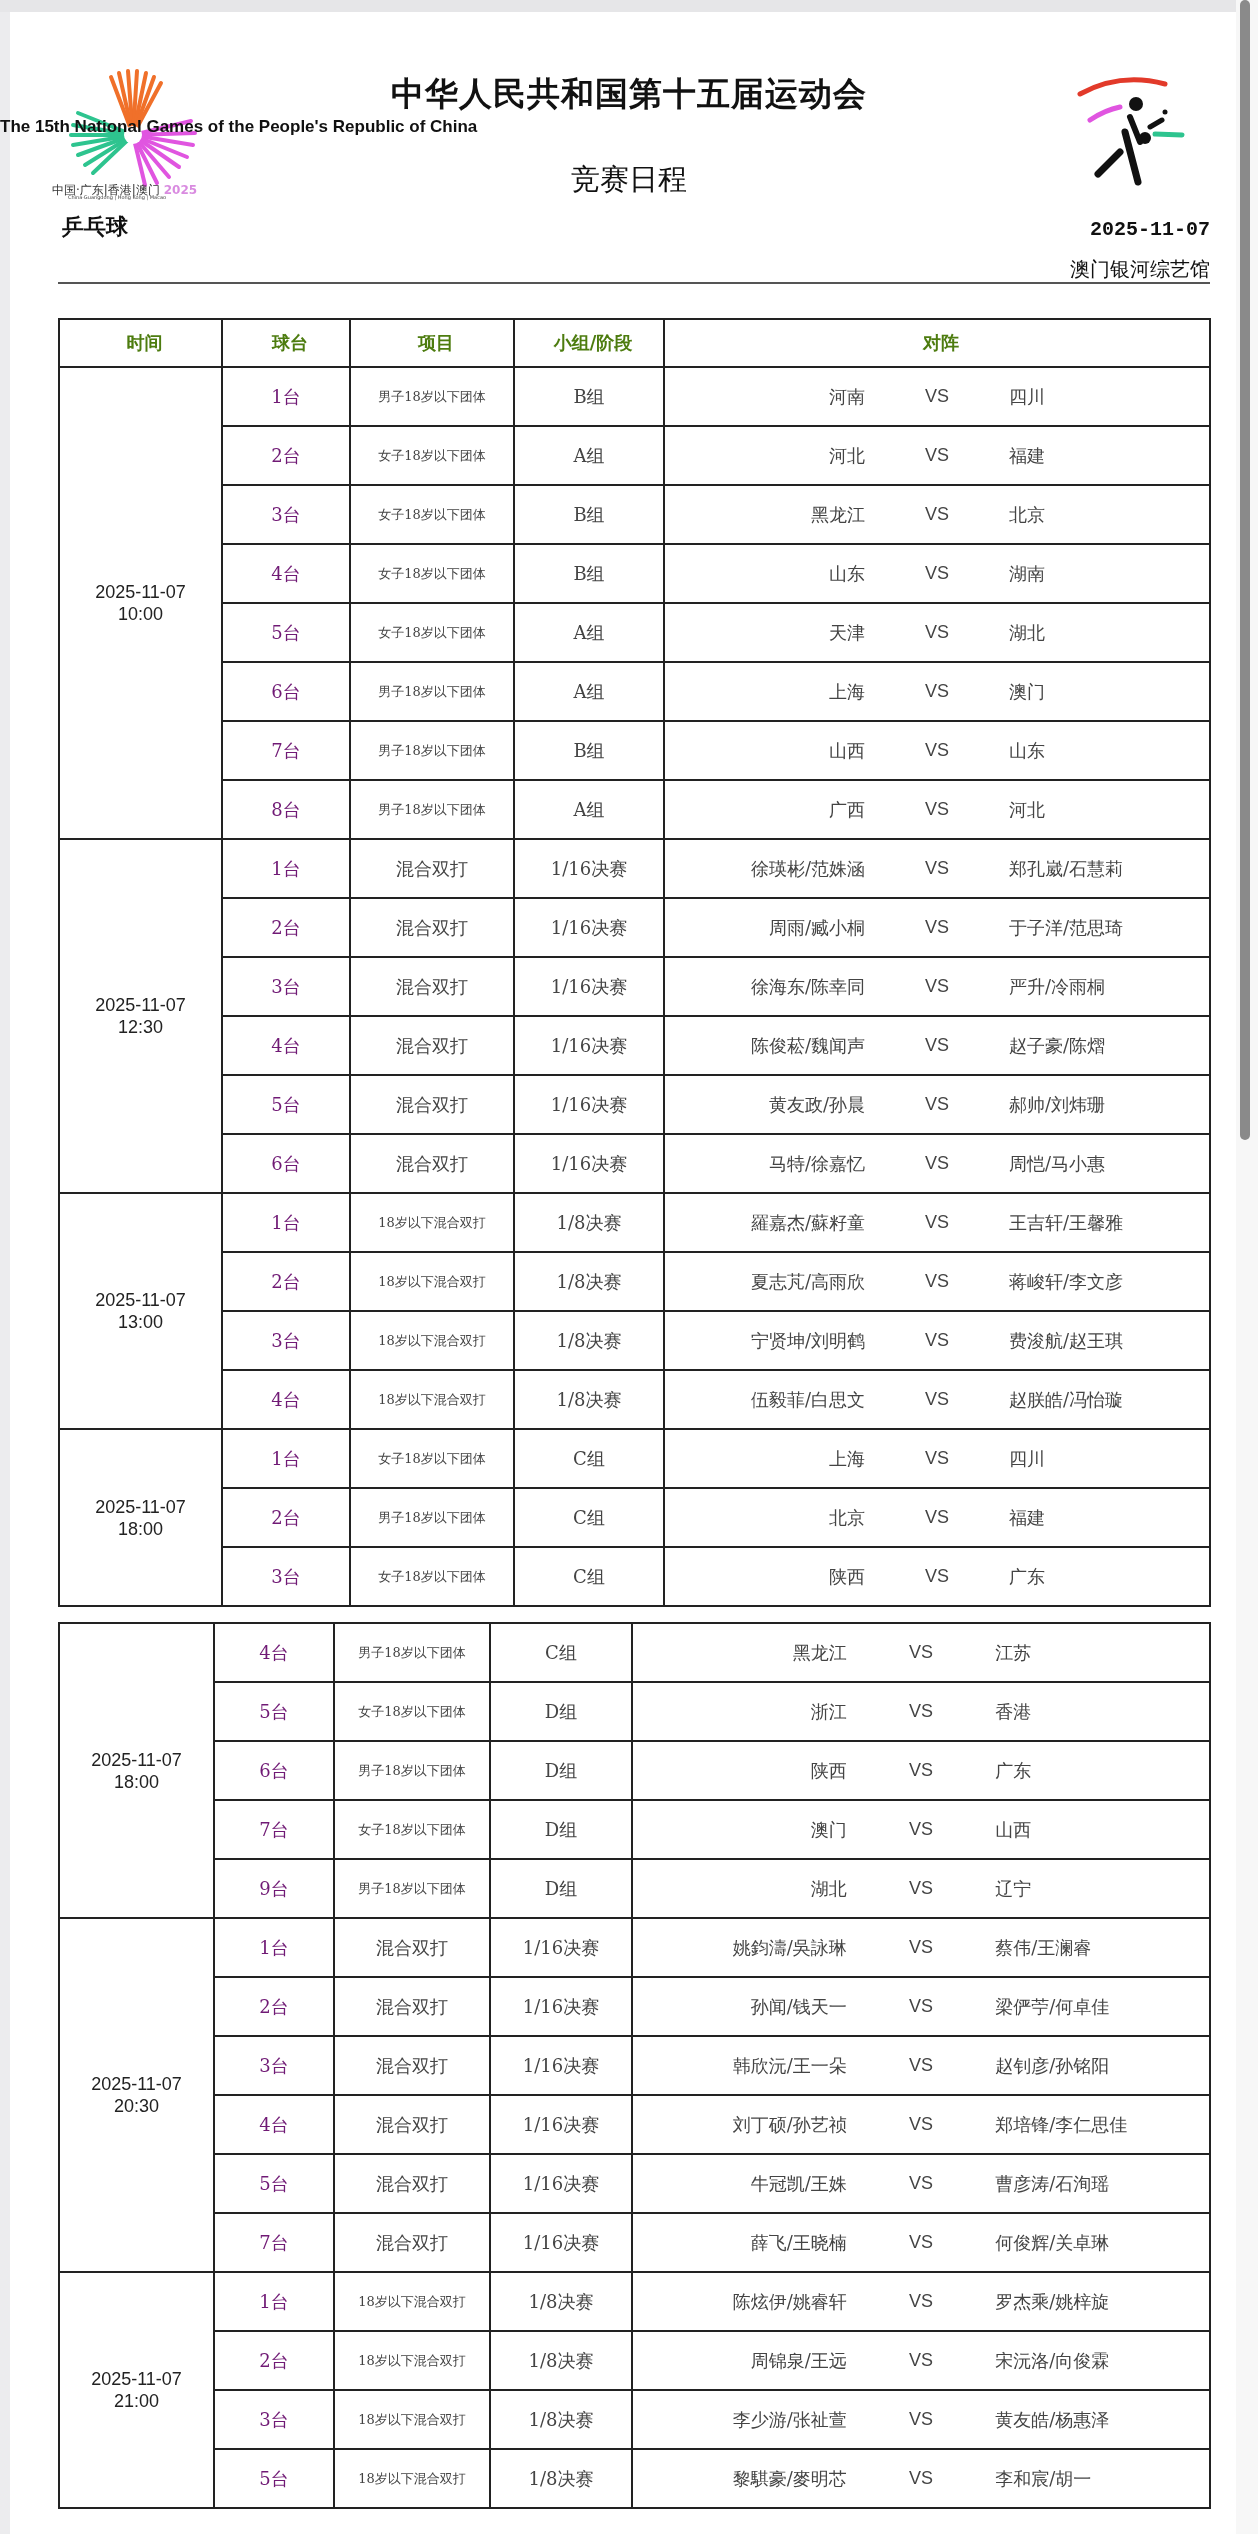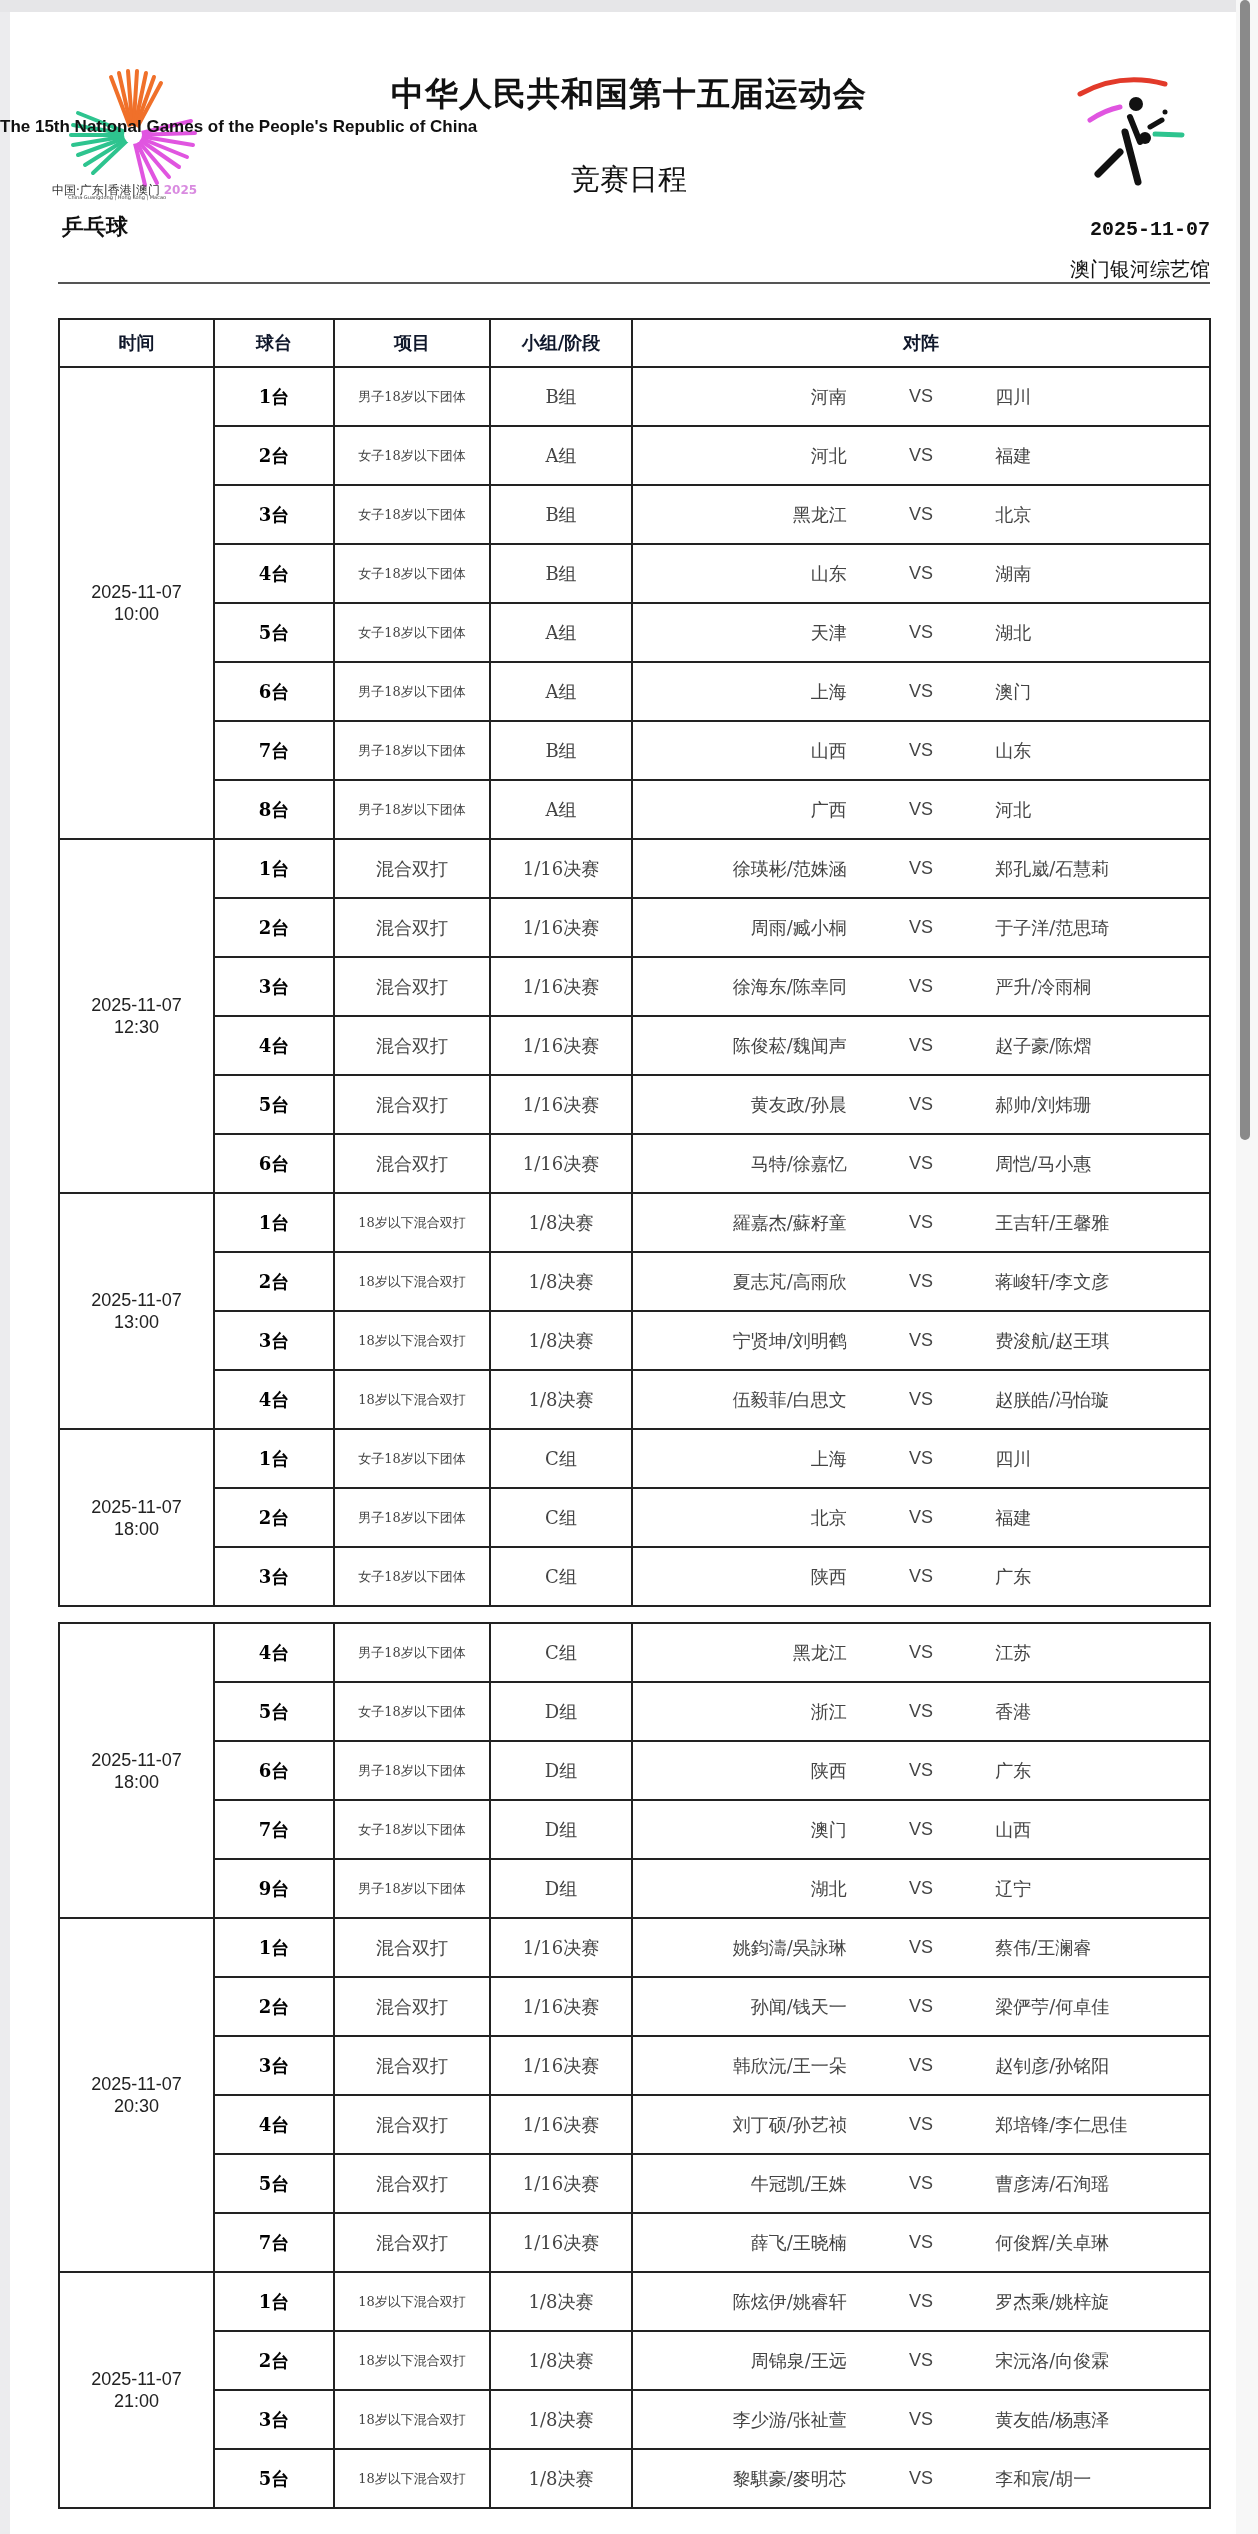--- a/index.html
+++ b/index.html
@@ -37,24 +37,24 @@
   .hdr-venue { position: absolute; right: 48px; top: 256px; font-size: 20px; font-weight: normal; color: #111; }
   .hdr-rule { position: absolute; left: 58px; top: 282px; width: 1152px; height: 2px; background: #555; }
 
   
   table.sched {
     position: absolute; left: 58px; border-collapse: collapse; table-layout: fixed; width: 1153px;
   }
   table.sched td, table.sched th {
     border: 2px solid #222; text-align: center; vertical-align: middle; padding: 0;
   }
-  table.sched th { height: 46px; font-size: 18px; font-weight: bold; color: #0f172a; }
+  table.sched th { height: 46px; font-size: 18px; font-weight: bold; color: #4d7c0f; padding-left: 8px; }
   table.sched td { height: 57px; }
   .c-time { width: 153px; font-size: 18px; color: #222; line-height: 22px; font-family: "Liberation Sans", sans-serif; }
-  .c-table { width: 118px; font-size: 18px; color: #000000; font-family: "DejaVu Serif", serif; font-weight: bold; }
+  .c-table { width: 118px; font-size: 18px; color: #701a75; font-family: "DejaVu Serif", serif; }
   .c-event { width: 154px; color: #444; font-family: "DejaVu Serif", serif; }
   .c-event.small { font-size: 13px; }
   .c-event.big { font-size: 18px; }
   .c-group { width: 140px; font-size: 18px; color: #444; font-family: "DejaVu Serif", serif; }
   .c-match { font-size: 18px; color: #444; font-family: "DejaVu Serif", serif; }
   .match { display: flex; align-items: center; justify-content: center; gap: 40px; }
   .match .home { width: 250px; text-align: right; }
   .match .vs { width: 80px; text-align: center; font-family: "Liberation Sans", sans-serif; }
   .match .away { width: 250px; text-align: left; }
 </style>

